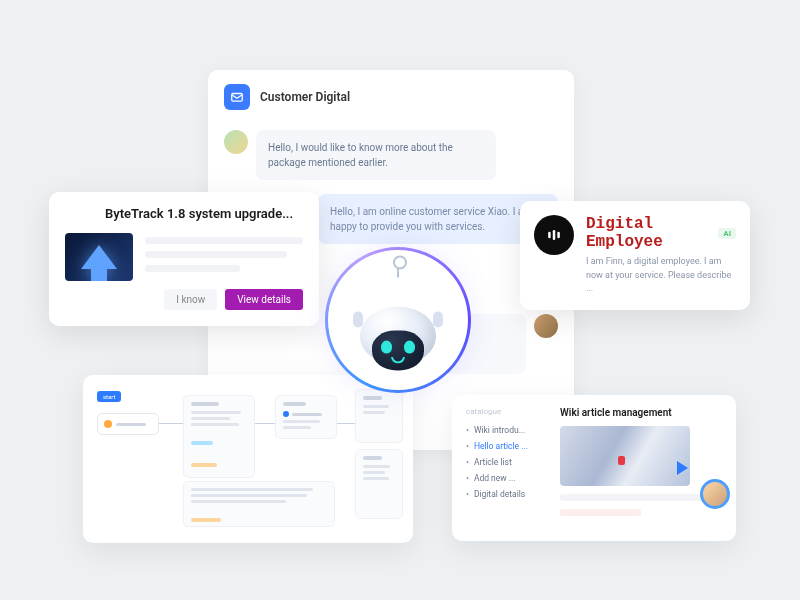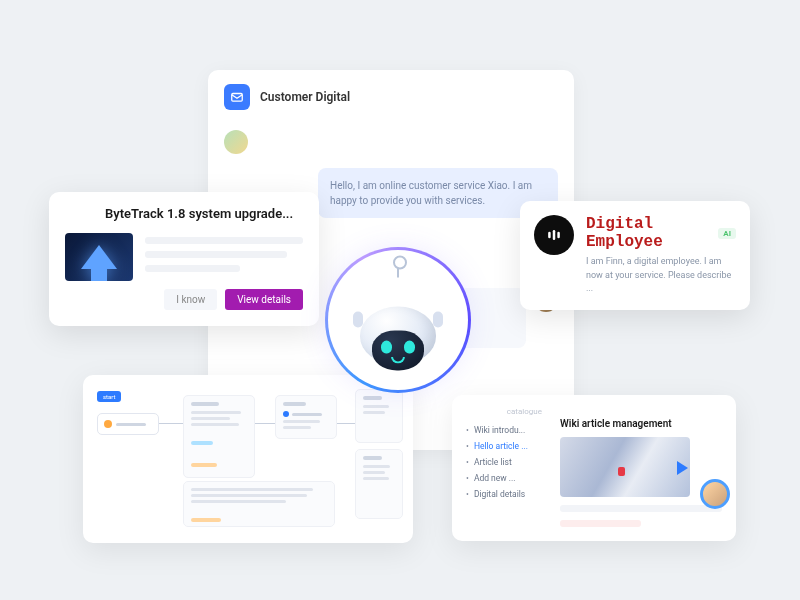--- a/index.html
+++ b/index.html
@@ -309,21 +309,21 @@
   left: 452px; top: 395px;
   width: 284px; height: 146px;
   background: #fff;
   border-radius: 10px;
   box-shadow: 0 8px 30px rgba(0,0,0,0.08);
   padding: 12px 14px;
   display: flex;
   gap: 18px;
   z-index: 5;
 }
-.wiki-sidebar { width: 76px; text-align: right; }
+.wiki-sidebar { width: 76px; }
 .wiki-cat-label {
   font-size: 8px;
   color: #c0c6d2;
   margin-bottom: 6px;
 }
 .wiki-item {
   font-size: 8.5px;
   color: #6a7588;
   padding: 3px 0;
   display: flex; align-items: center;
@@ -333,21 +333,20 @@
   margin-right: 5px;
   color: #8a92a3;
 }
 .wiki-item.active { color: #2d7bff; }
 .wiki-content { flex: 1; }
 .wiki-title {
   font-size: 10px;
   font-weight: 600;
   color: #1a1a1a;
   margin-bottom: 8px;
-  margin-top: 11px;
 }
 .wiki-img {
   width: 130px; height: 60px;
   background: linear-gradient(120deg, #d4dae8 0%, #aab8d4 40%, #e8ecf4 60%, #b4c2dc 100%);
   border-radius: 4px;
   position: relative;
   overflow: hidden;
 }
 .wiki-skier {
   position: absolute;
@@ -387,20 +386,21 @@
       <svg width="14" height="14" viewBox="0 0 24 24" fill="none" stroke="#fff" stroke-width="2.2">
         <rect x="3" y="6" width="18" height="13" rx="2"></rect>
         <path d="M3 8l9 6 9-6"></path>
       </svg>
     </div>
     <span>Customer Digital</span>
   </div>
   <div class="chat-body">
     <div class="msg-row">
       <div class="avatar user"></div>
+      <div class="bubble">Hello, I would like to know more about the package mentioned earlier.</div>
     </div>
     <div class="msg-row right">
       <div class="bubble outgoing">Hello, I am online customer service Xiao. I am happy to provide you with services.</div>
     </div>
     <div class="msg-row" style="margin-top:70px;">
       <div style="flex:1"></div>
       <div class="bubble light"></div>
       <div class="avatar man"></div>
     </div>
   </div>

